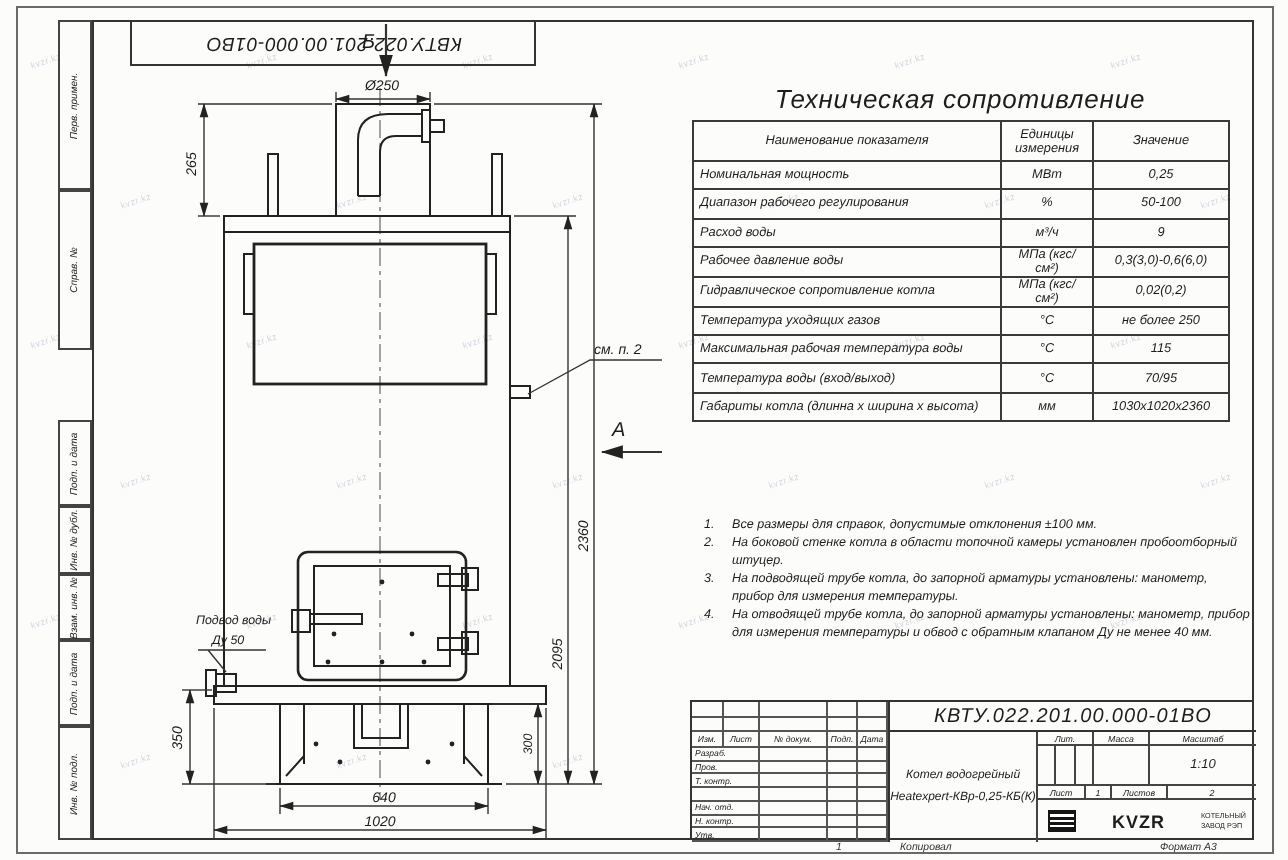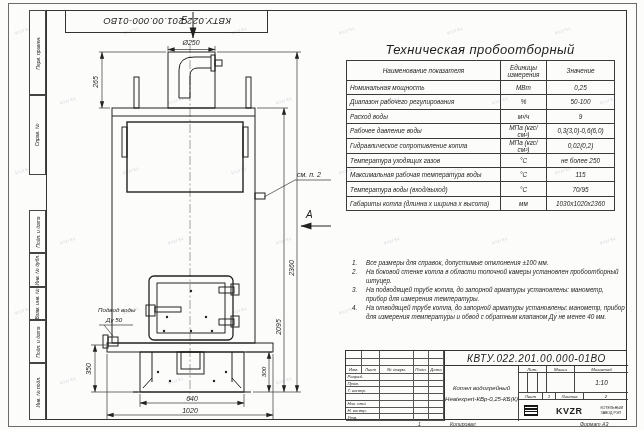--- a/index.html
+++ b/index.html
@@ -208,21 +208,21 @@
       <text x="91" y="369" text-anchor="middle" transform="rotate(-90 91 369)">350</text>
       <text x="192" y="401" text-anchor="middle">640</text>
       <text x="190" y="413" text-anchor="middle">1020</text>
       <text x="297" y="177">см. п. 2</text>
       <text class="big" x="306" y="218">А</text>
       <text class="sm" x="98" y="312">Подвод воды</text>
       <text class="sm" x="106" y="322">Ду 50</text>
     </g>
   </svg>
 
-  <div class="abs tech-title">Техническая пробоотборный</div>
+  <div class="abs tech-title">Техническая сопротивление</div>
   <table class="tech">
     <colgroup>
         <col style="width:154px">
         <col style="width:46px">
         <col style="width:68px">
       </colgroup>
     <thead>
       <tr>
         <th>Наименование показателя</th>
         <th>Единицы измерения</th>

